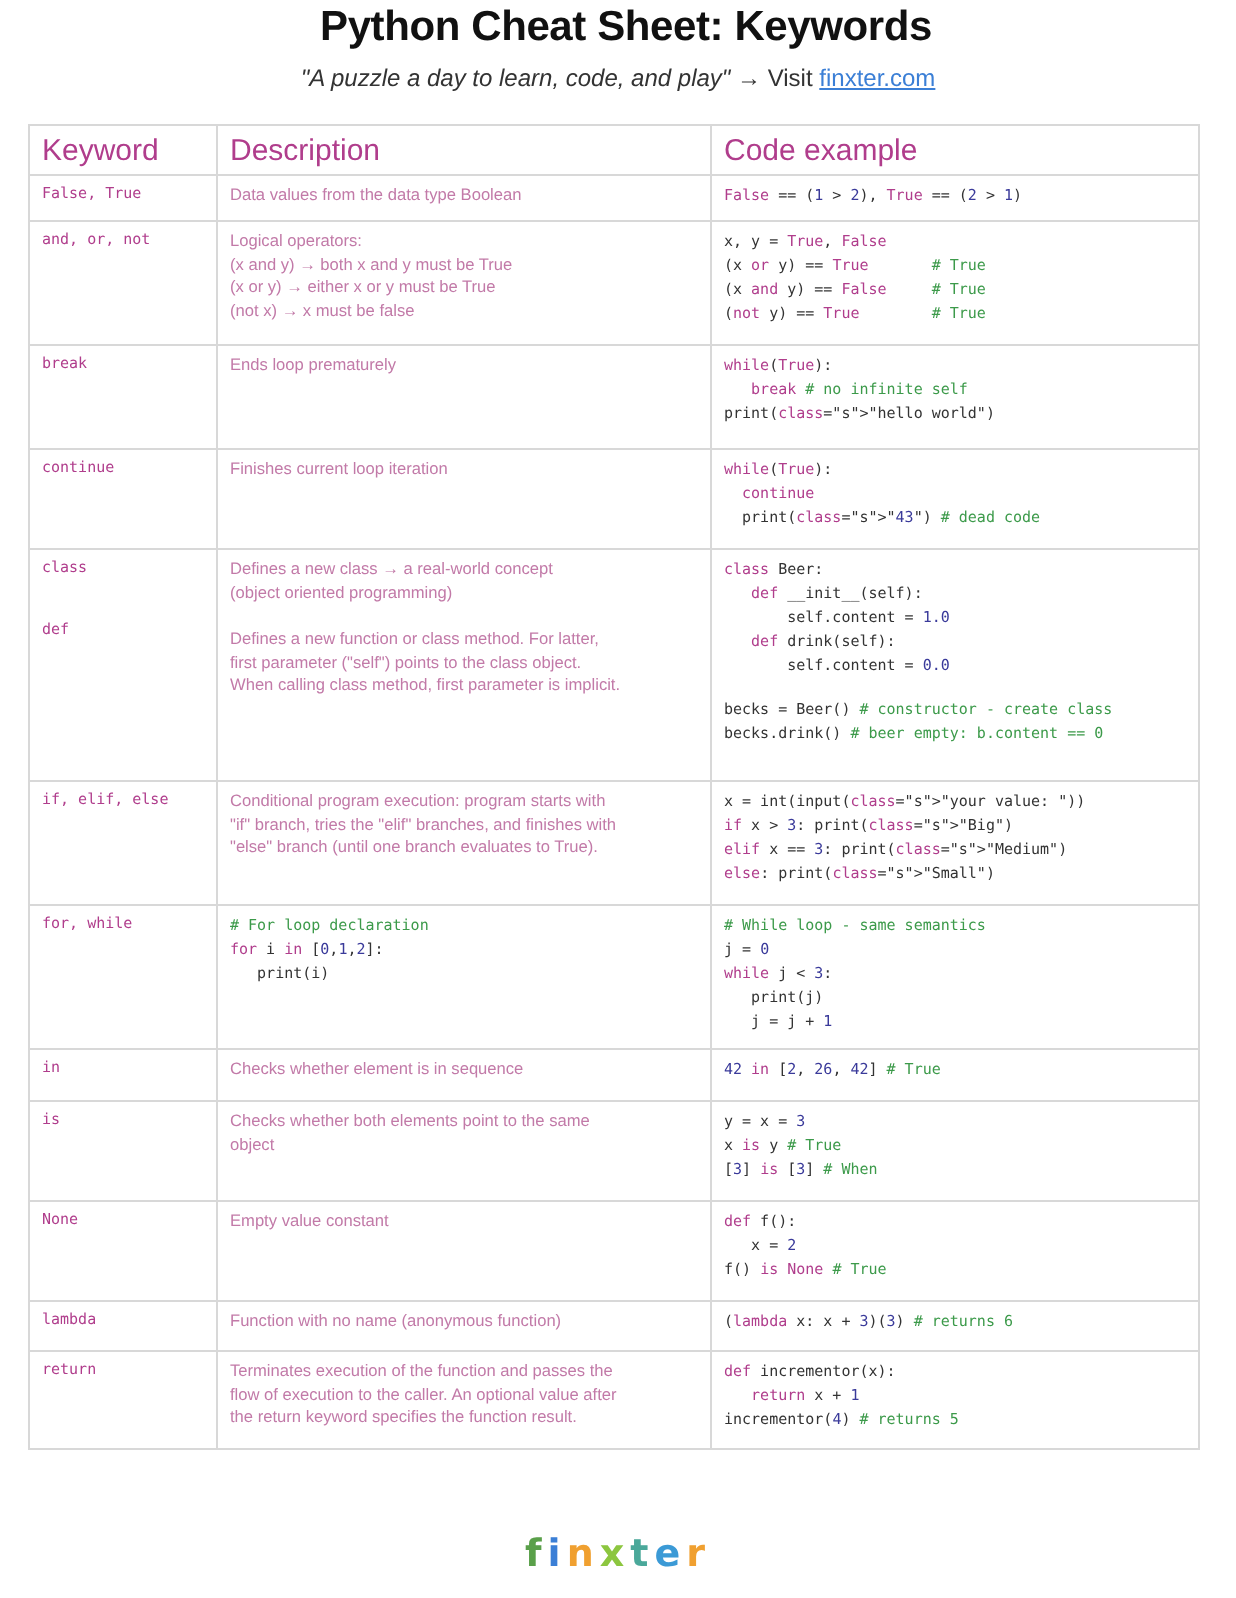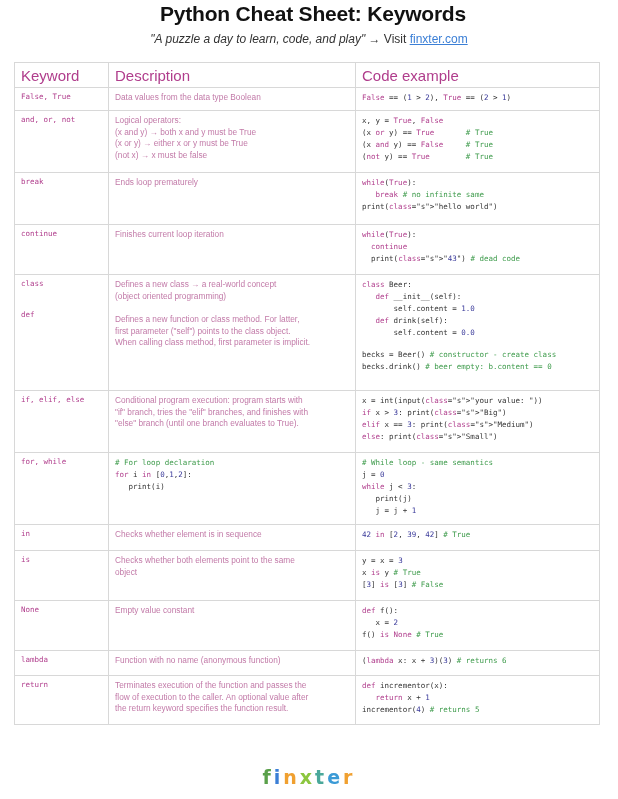--- a/index.html
+++ b/index.html
@@ -70,21 +70,21 @@
         </td>
         <td class="code"><span class="ln">x, y = <span class="k">True</span>, <span class="k">False</span></span><span class="ln">(x <span class="k">or</span> y) == <span class="k">True</span>       <span class="c"># True</span></span><span class="ln">(x <span class="k">and</span> y) == <span class="k">False</span>     <span class="c"># True</span></span><span class="ln">(<span class="k">not</span> y) == <span class="k">True</span>        <span class="c"># True</span></span></td>
       </tr>
       <tr style="height: 52px; margin-top: 16px;">
         <td class="kw">
           <div>break</div>
         </td>
         <td class="desc">
           <div>Ends loop prematurely</div>
         </td>
-        <td class="code"><span class="ln"><span class="k">while</span>(<span class="k">True</span>):</span><span class="ln">   <span class="k">break</span> <span class="c"># no infinite same</span></span><span class="ln">print(<span <span="" class="k">class</span>="s"&gt;"hello world")</span></td>
+        <td class="code"><span class="ln"><span class="k">while</span>(<span class="k">True</span>):</span><span class="ln">   <span class="k">break</span> <span class="c"># no infinite self</span></span><span class="ln">print(<span <span="" class="k">class</span>="s"&gt;"hello world")</span></td>
       </tr>
       <tr style="height: 50px; margin-top: 17px;">
         <td class="kw">
           <div>continue</div>
         </td>
         <td class="desc">
           <div>Finishes current loop iteration</div>
         </td>
         <td class="code"><span class="ln"><span class="k">while</span>(<span class="k">True</span>):</span><span class="ln">  <span class="k">continue</span></span><span class="ln">  print(<span <span="" class="k">class</span>="s"&gt;"<span class="n">43</span>") <span class="c"># dead code</span></span></td>
       </tr>
@@ -121,31 +121,31 @@
         <td class="code"><span class="ln"><span class="c"># For loop declaration</span></span><span class="ln"><span class="k">for</span> i <span class="k">in</span> [<span class="n">0</span>,<span class="n">1</span>,<span class="n">2</span>]:</span><span class="ln">   print(i)</span></td>
         <td class="code"><span class="ln"><span class="c"># While loop - same semantics</span></span><span class="ln">j = <span class="n">0</span></span><span class="ln"><span class="k">while</span> j &lt; <span class="n">3</span>:</span><span class="ln">   print(j)</span><span class="ln">   j = j + <span class="n">1</span></span></td>
       </tr>
       <tr style="height: 26px;">
         <td class="kw">
           <div>in</div>
         </td>
         <td class="desc">
           <div>Checks whether element is in sequence</div>
         </td>
-        <td class="code"><span class="ln"><span class="n">42</span> <span class="k">in</span> [<span class="n">2</span>, <span class="n">39</span>, <span class="n">42</span>] <span class="c"># True</span></span></td>
+        <td class="code"><span class="ln"><span class="n">42</span> <span class="k">in</span> [<span class="n">2</span>, <span class="n">26</span>, <span class="n">42</span>] <span class="c"># True</span></span></td>
       </tr>
       <tr style="height: 50px;">
         <td class="kw">
           <div>is</div>
         </td>
         <td class="desc">
           <div>Checks whether both elements point to the same</div>
           <div>object</div>
         </td>
-        <td class="code"><span class="ln">y = x = <span class="n">3</span></span><span class="ln">x <span class="k">is</span> y <span class="c"># True</span></span><span class="ln">[<span class="n">3</span>] <span class="k">is</span> [<span class="n">3</span>] <span class="c"># False</span></span></td>
+        <td class="code"><span class="ln">y = x = <span class="n">3</span></span><span class="ln">x <span class="k">is</span> y <span class="c"># True</span></span><span class="ln">[<span class="n">3</span>] <span class="k">is</span> [<span class="n">3</span>] <span class="c"># When</span></span></td>
       </tr>
       <tr style="height: 50px;">
         <td class="kw">
           <div>None</div>
         </td>
         <td class="desc">
           <div>Empty value constant</div>
         </td>
         <td class="code"><span class="ln"><span class="k">def</span> f():</span><span class="ln">   x = <span class="n">2</span></span><span class="ln">f() <span class="k">is</span> <span class="k">None</span> <span class="c"># True</span></span></td>
       </tr>

